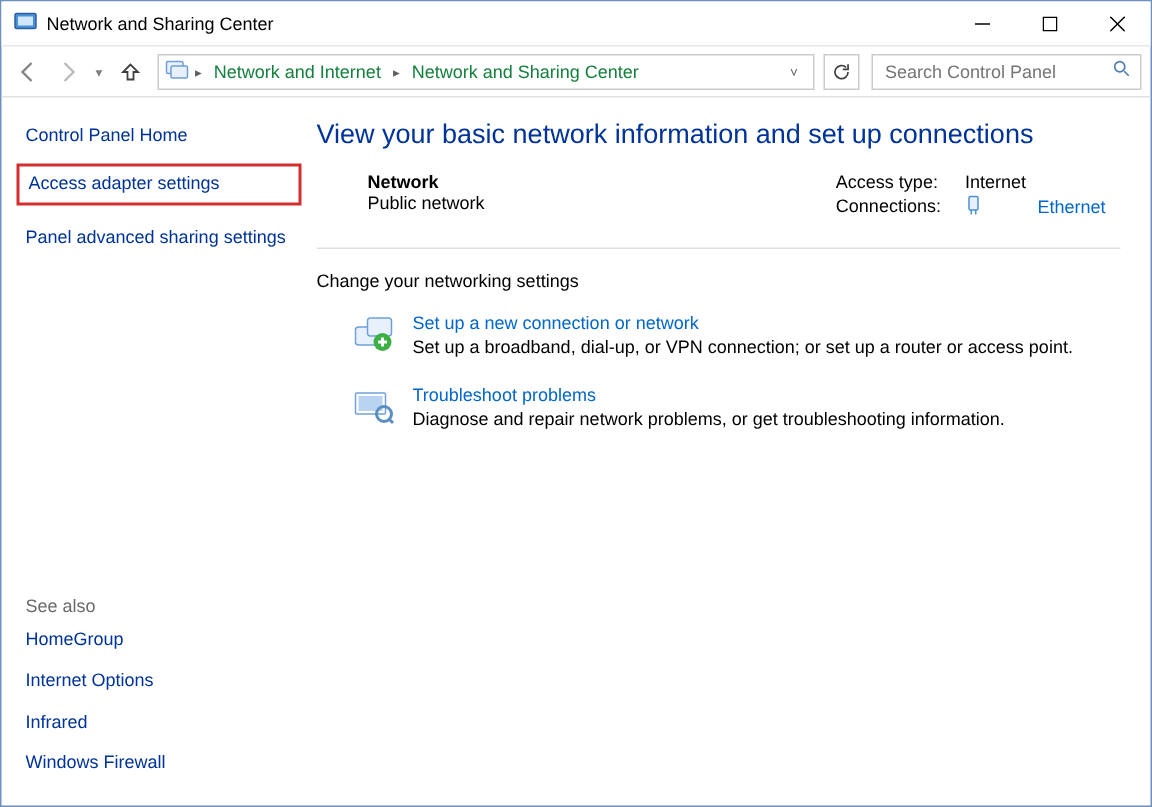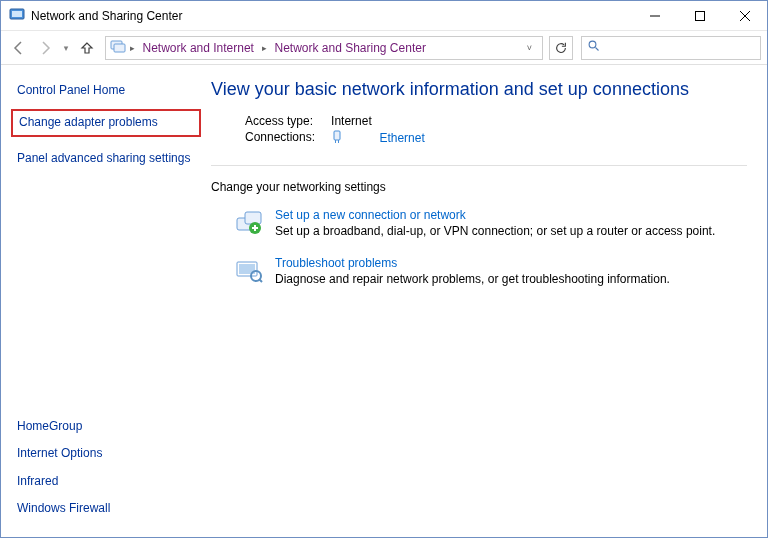--- a/index.html
+++ b/index.html
@@ -81,21 +81,21 @@
     display: flex;
     align-items: center;
     padding: 0 4px;
     gap: 2px;
     font-size: 12px;
     margin: 0 4px;
     position: relative;
   }
   .addr-seg {
     padding: 2px 4px;
-    color: #701a75;
+    color: #15803d;
   }
   .addr-chev {
     color: #606060;
     font-size: 9px;
     padding: 0 2px;
   }
   .addr-dd {
     margin-left: auto;
     color: #606060;
     font-size: 9px;
@@ -300,49 +300,55 @@
       <span class="addr-dd">˅</span>
     </div>
 
     <div class="refresh">
       <svg width="14" height="14" viewBox="0 0 16 16">
           <path d="M13 8a5 5 0 1 1-1.5-3.5M13 2v4h-4" fill="none" stroke="#404040" stroke-width="1.3"></path>
         </svg>
     </div>
 
     <div class="search">
+      <input type="text" placeholder="Search Control Panel" style="">
       <span style="color:#555;">
         <svg width="12" height="12" viewBox="0 0 16 16">
             <circle cx="6" cy="6" r="4.5" fill="none" stroke="#4e7ab5" stroke-width="1.5"></circle>
             <line x1="10" y1="10" x2="14" y2="14" stroke="#4e7ab5" stroke-width="1.5"></line>
           </svg>
       </span>
     </div>
   </div>
 
   <div class="bodyarea">
 
     <div class="sidebar">
       <div class="sb-heading">Control Panel Home</div>
-      <div class="sb-link highlight">Change adapter problems</div>
+      <div class="sb-link highlight">Access adapter settings</div>
       <div class="sb-link">Panel advanced sharing settings</div>
 
       <div class="sb-spacer"></div>
 
+      <div class="sb-seealso">See also</div>
       <div class="sb-link">HomeGroup</div>
       <div class="sb-link">Internet Options</div>
       <div class="sb-link">Infrared</div>
       <div class="sb-link">Windows Firewall</div>
     </div>
 
     <div class="main">
       <div class="main-title">View your basic network information and set up connections</div>
 
 
       <div class="networks">
+        <div class="net-left">
+          <div class="net-name">Network</div>
+          <div class="net-type">Public network</div>
+        </div>
         <div class="net-right">
           <div>Access type:</div>
           <div>Internet</div>
           <div>Connections:</div>
           <div>
             <span class="eth-icon">
               <svg width="12" height="14" viewBox="0 0 12 14">
                   <rect x="3" y="1" width="6" height="9" rx="1" fill="#e8f0fb" stroke="#4a90d9"></rect>
                   <line x1="4.5" y1="10" x2="4.5" y2="13" stroke="#4a90d9"></line>
                   <line x1="7.5" y1="10" x2="7.5" y2="13" stroke="#4a90d9"></line>

